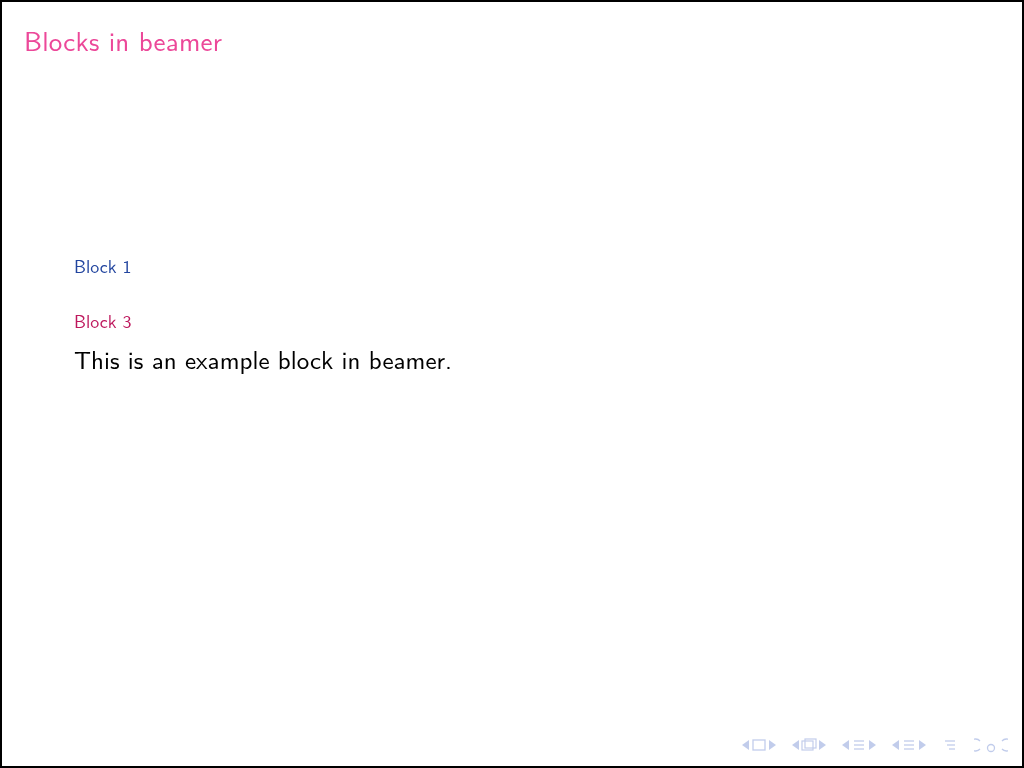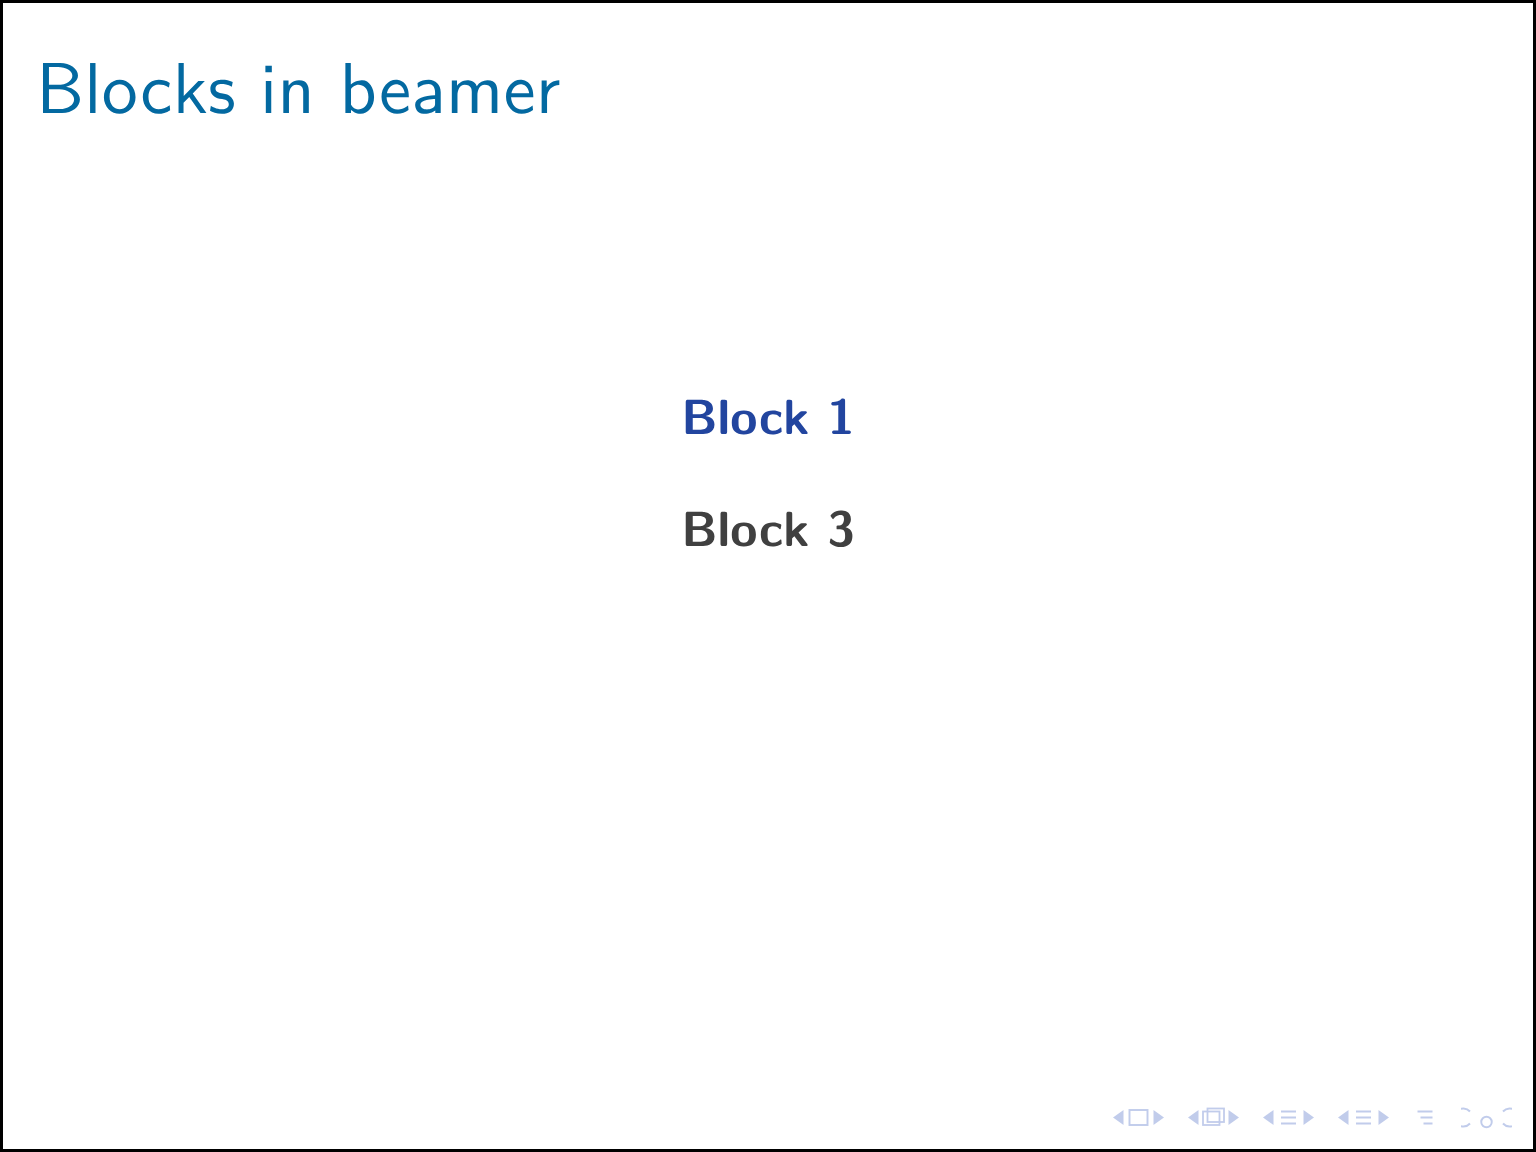--- a/index.html
+++ b/index.html
@@ -18,48 +18,47 @@
     width: 1024px;
     height: 768px;
     border: 2px solid #000;
     box-sizing: border-box;
     background: #fff;
   }
   .frame-title {
     position: absolute;
     left: 22px;
     top: 18px;
-    font-size: 48px;
+    font-size: 27px;
     font-weight: 400;
-    color: #0369a1; 
+    color: #ec4899; 
     letter-spacing: 0.2px;
   }
   .content {
     position: absolute;
     left: 72px;
     top: 250px;
     right: 72px;
   }
   .block {
     margin-bottom: 28px;
   }
   .block-title {
-    font-size: 33px;
+    font-size: 18px;
     margin-bottom: 6px;
-    font-weight: 700;
-    text-align: center;
+    font-weight: 400;
   }
   .block-body {
     font-size: 25px;
     color: #000;
     font-weight: 400;
   }
   .c-structure { color: #22459f; }
   .c-alert     { color: #cc1a0d; }
-  .c-example   { color: #404040; }
+  .c-example   { color: #be185d; }
 
   
   .navbar {
     position: absolute;
     right: 14px;
     bottom: 10px;
     height: 22px;
     display: flex;
     align-items: center;
     gap: 16px;
@@ -96,20 +95,21 @@
 
   <div class="content">
 
     <div class="block">
       <div class="block-title c-structure">Block 1</div>
     </div>
 
 
     <div class="block">
       <div class="block-title c-example">Block 3</div>
+      <div class="block-body">This is an example block in beamer.</div>
     </div>
 
   </div>
 
   <div class="navbar faint">
     <div class="nav-group">
       <span class="tri left"></span>
       <span class="sym">
         <svg width="14" height="12" viewBox="0 0 14 12" fill="none">
           <rect x="1" y="1" width="12" height="10" stroke-width="1.3"></rect>

